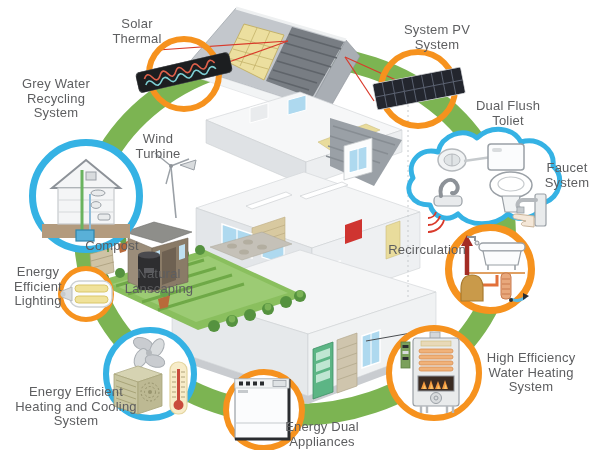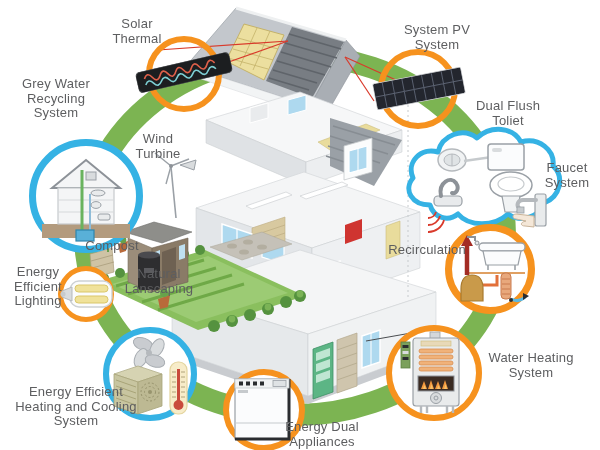--- a/index.html
+++ b/index.html
@@ -388,20 +388,21 @@
   <div class="lbl" style="left:159px;top:267px">
     <span>Natural</span>
       <span>Lanscaping</span>
   </div>
   <div class="lbl" style="left:38px;top:265px">
     <span>Energy</span>
       <span>Efficient</span>
       <span>Lighting</span>
   </div>
   <div class="lbl" style="left:531px;top:351px">
+    <span>High Efficiency</span>
       <span>Water Heating</span>
       <span>System</span>
   </div>
   <div class="lbl" style="left:76px;top:385px">
     <span>Energy Efficient</span>
       <span>Heating and Cooling</span>
       <span>System</span>
   </div>
   <div class="lbl" style="left:322px;top:420px">
     <span>Energy Dual</span>

